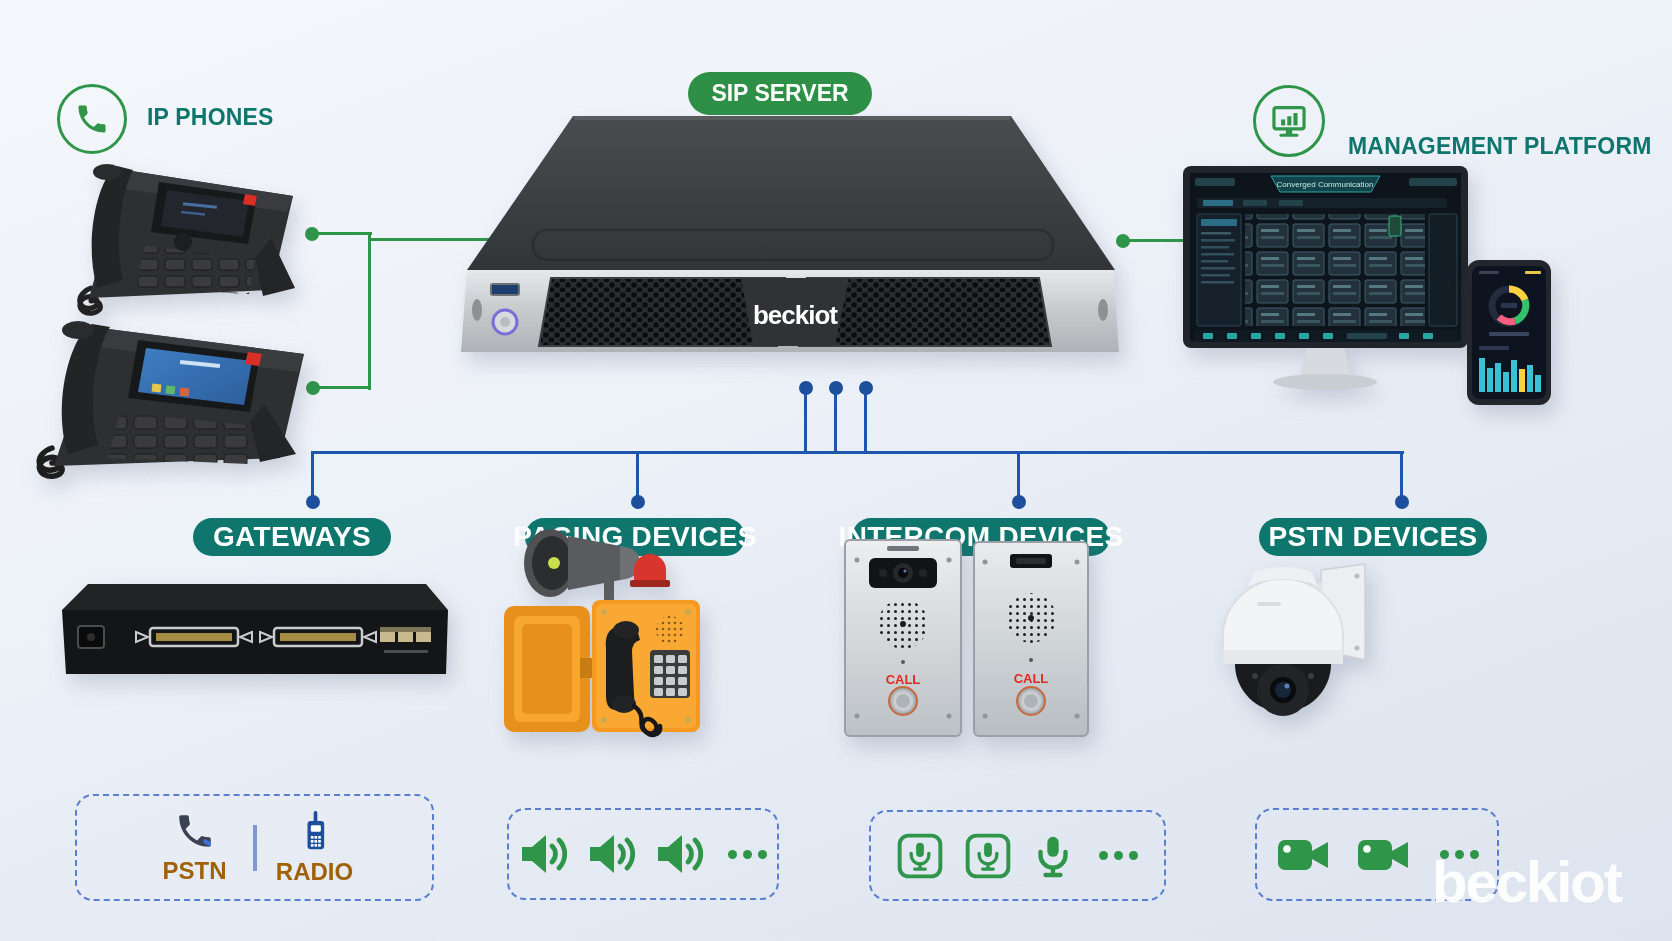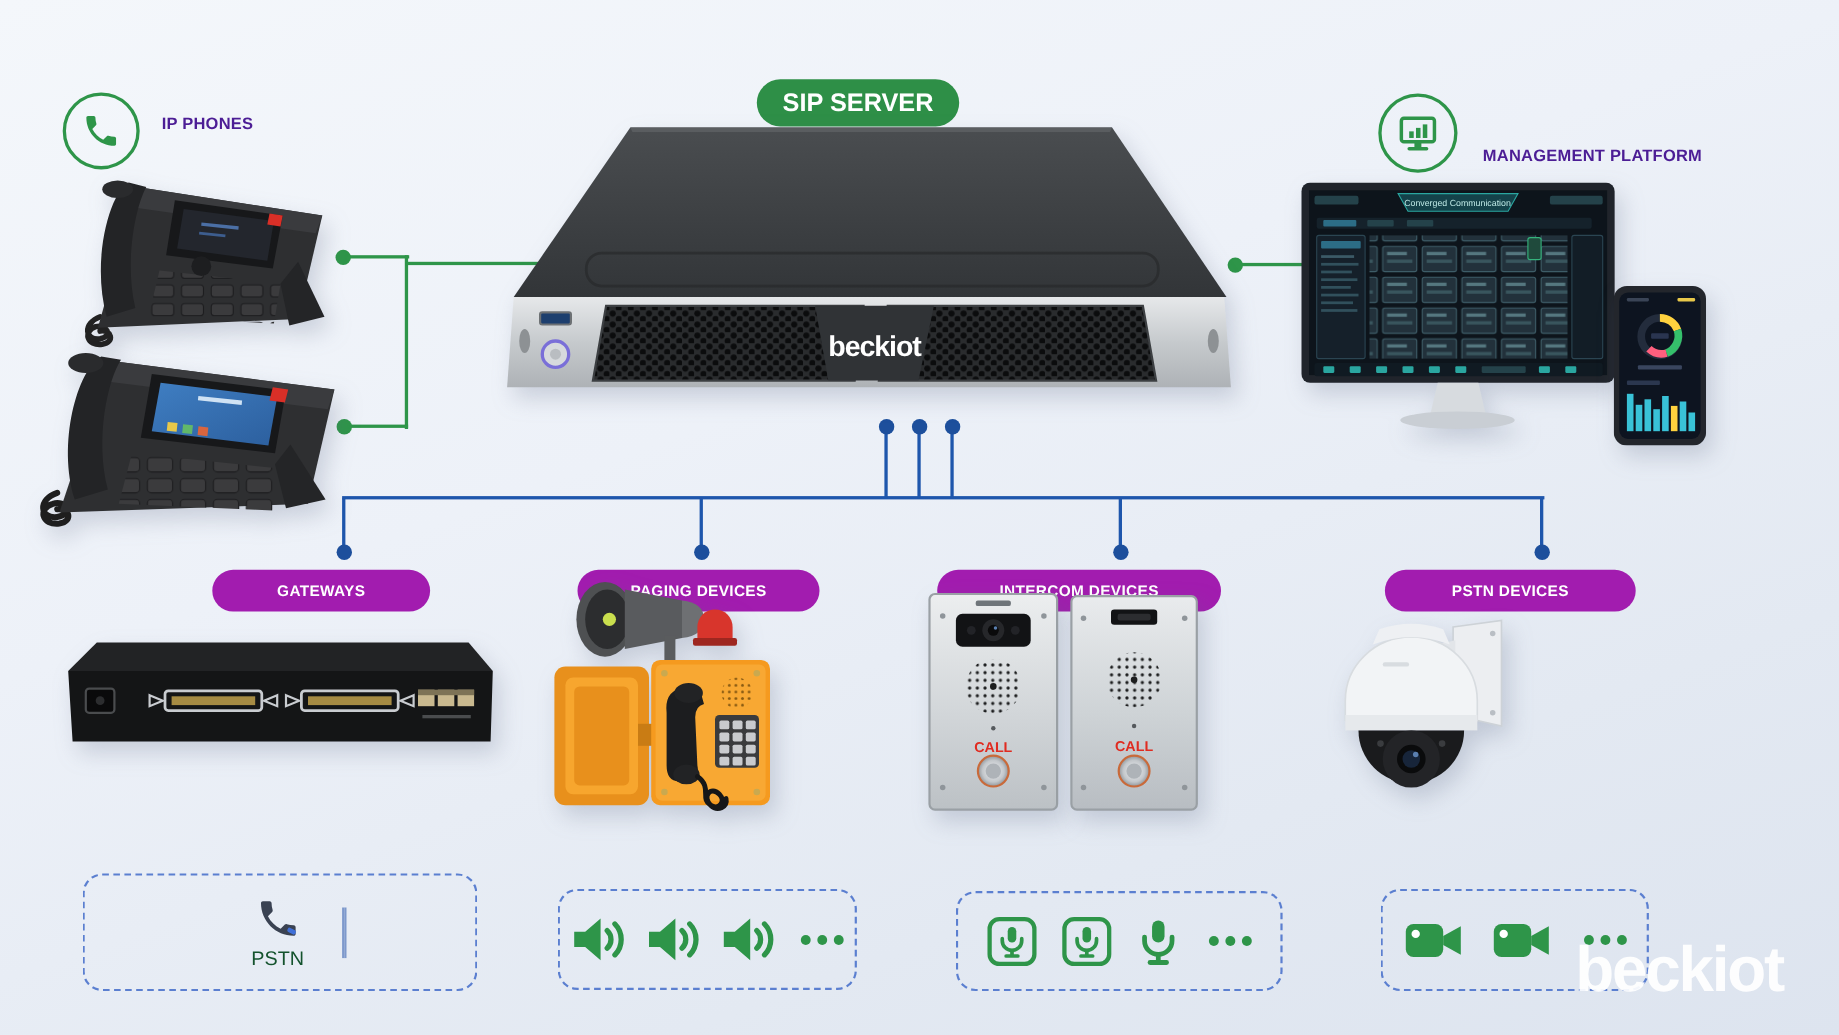--- a/index.html
+++ b/index.html
@@ -9,42 +9,42 @@
     background:linear-gradient(160deg,#f4f7fb 0%,#edf1f8 40%,#e3e9f2 75%,#dde4ef 100%);
   }
   .abs{position:absolute;}
   
   .hdr-circle{
     position:absolute;width:64px;height:64px;border-radius:50%;
     border:3.5px solid #2e9549;display:flex;align-items:center;justify-content:center;
     background:transparent;
   }
   .hdr-label{
-    position:absolute;font-size:15px;font-weight:bold;color:#4c1d95;letter-spacing:.2px;white-space:nowrap;
+    position:absolute;font-size:23px;font-weight:bold;color:#0f766e;letter-spacing:.2px;white-space:nowrap;
   }
   .pill{
     position:absolute;display:flex;align-items:center;justify-content:center;
     color:#ffffff;font-weight:bold;white-space:nowrap;
   }
   .pill-green{background:#2e8f47;border-radius:22px;font-size:23px;}
-  .pill-blue{background:#a21caf;border-radius:19px;font-size:14px;letter-spacing:.3px;}
+  .pill-blue{background:#0f766e;border-radius:19px;font-size:28px;letter-spacing:.3px;}
   
   .lineG{position:absolute;background:#2e9549;}
   .lineB{position:absolute;background:#1e56ac;}
   .dotG,.dotB{position:absolute;width:14px;height:14px;border-radius:50%;}
   .dotG{background:#2e9549;}
   .dotB{background:#1d4f9c;}
   
   .dashed-box{
     position:absolute;border:2px dashed #5b7fd0;border-radius:18px;
     display:flex;align-items:center;justify-content:center;
   }
   .gw-cell{display:flex;flex-direction:column;align-items:center;gap:5px;width:116px;}
   .gw-sep{width:2px;height:46px;background:#7e99cc;}
-  .gw-label{font-size:18px;font-weight:normal;color:#14532d;}
+  .gw-label{font-size:24px;font-weight:bold;color:#a16207;}
   .ellipsis{display:flex;gap:6px;align-items:center;margin-left:4px;}
   .ellipsis i{width:9px;height:9px;border-radius:50%;background:#2e9549;display:block;}
   
   .watermark{
     position:absolute;font-size:58px;font-weight:800;letter-spacing:-2px;
     color:rgba(255,255,255,.93);
   }
   svg{display:block;}
   .devshadow{filter:drop-shadow(6px 10px 10px rgba(90,105,130,.25));}
   text{font-family:"Liberation Sans", sans-serif;}
@@ -440,20 +440,41 @@
     <span>
       <svg width="42" height="42" viewBox="0 0 24 24">
           <path fill="#3a4252" d="M6.62 10.79c1.44 2.83 3.76 5.14 6.59 6.59l2.2-2.21c.27-.27.67-.36 1.02-.24 1.12.37 2.33.57 3.57.57.55 0 1 .45 1 1V20c0 .55-.45 1-1 1-9.39 0-17-7.61-17-17 0-.55.45-1 1-1h3.5c.55 0 1 .45 1 1 0 1.25.2 2.45.57 3.57.11.35.03.74-.25 1.02l-2.2 2.2z"></path>
           <rect x="16.6" y="17.4" width="4.6" height="2.4" rx="1" transform="rotate(28 19 18.6)" fill="#3f6fd8"></rect>
         </svg>
     </span>
     <span class="gw-label">PSTN</span>
   </div>
   <div class="gw-sep"></div>
   <div class="gw-sep"></div>
+  <div class="gw-cell">
+    <span>
+      <svg width="40" height="44" viewBox="0 0 24 26">
+        <rect x="11.2" y="1" width="2.2" height="7" rx="1" fill="#1d4f9c"></rect>
+        <rect x="7.5" y="7" width="10" height="17" rx="2" fill="#1d4f9c"></rect>
+        <rect x="9.5" y="9.5" width="6" height="4" rx=".8" fill="#ffffff"></rect>
+        <g fill="#ffffff">
+          <rect x="9.5" y="16" width="1.6" height="1.6"></rect>
+            <rect x="11.7" y="16" width="1.6" height="1.6"></rect>
+            <rect x="13.9" y="16" width="1.6" height="1.6"></rect>
+          <rect x="9.5" y="18.4" width="1.6" height="1.6"></rect>
+            <rect x="11.7" y="18.4" width="1.6" height="1.6"></rect>
+            <rect x="13.9" y="18.4" width="1.6" height="1.6"></rect>
+          <rect x="9.5" y="20.8" width="1.6" height="1.6"></rect>
+            <rect x="11.7" y="20.8" width="1.6" height="1.6"></rect>
+            <rect x="13.9" y="20.8" width="1.6" height="1.6"></rect>
+        </g>
+      </svg>
+    </span>
+    <span class="gw-label">RADIO</span>
+  </div>
 </div>
 
 <div class="dashed-box" style="left:507px;top:808px;width:268px;height:88px;gap:16px;">
   <span>
     <svg width="52" height="42" viewBox="0 0 26 21">
         <polygon points="1,7 6,7 13,1 13,20 6,14 1,14" fill="#2e9549"></polygon>
         <path d="M16,6.5 a5.5,5.5 0 0 1 0,8" stroke="#2e9549" stroke-width="2.4" fill="none" stroke-linecap="round"></path>
         <path d="M19.5,3.5 a10,10 0 0 1 0,14" stroke="#2e9549" stroke-width="2.4" fill="none" stroke-linecap="round"></path>
       </svg>
   </span>

